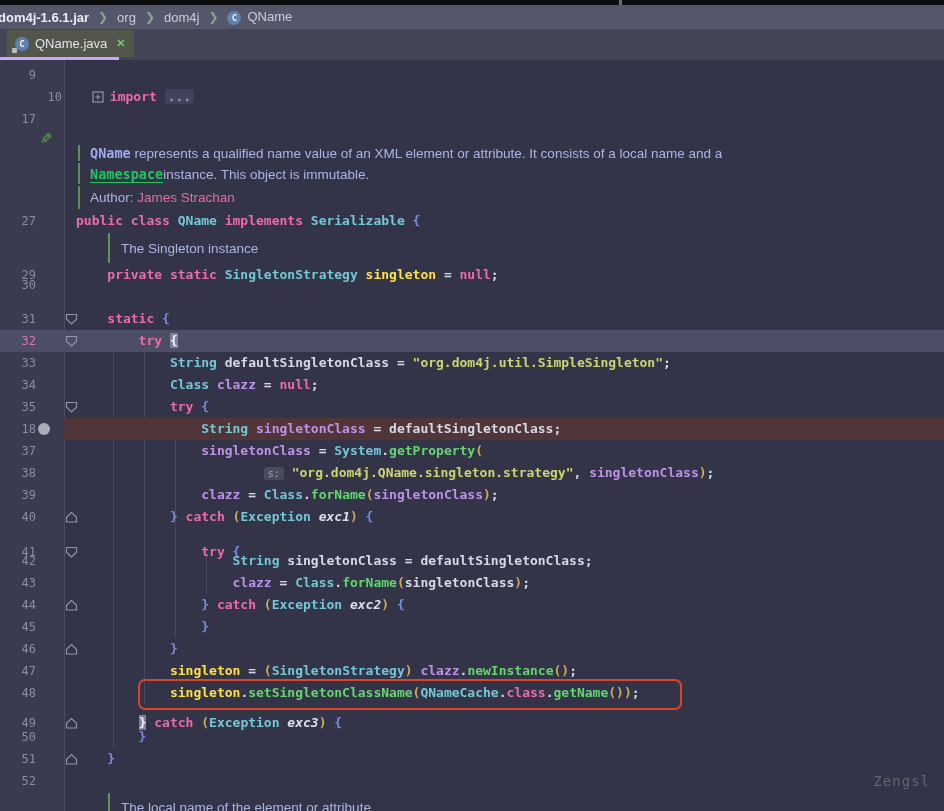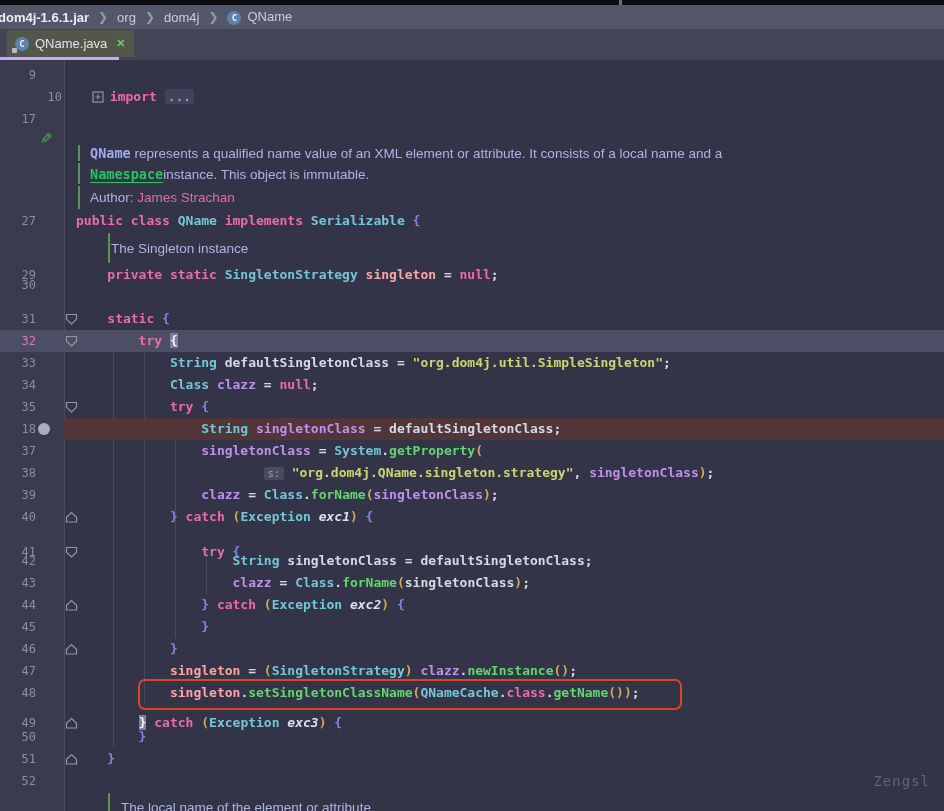--- a/index.html
+++ b/index.html
@@ -35,21 +35,21 @@
   .bpband{position:absolute;left:64px;right:0;top:0;bottom:0;background:#503539;}
   .lnum{position:absolute;left:0;top:0;width:36px;height:22px;line-height:22px;text-align:right;
     color:#8a8ea2;font-family:"DejaVu Sans Mono",monospace;font-size:12px;}
   .lnum.on{color:#e573ae;}
   .foldcol{position:absolute;left:64px;top:0;width:15px;height:22px;display:flex;
     align-items:center;justify-content:center;}
   .code{position:absolute;left:76px;top:0;height:22px;line-height:22px;white-space:pre;
     font-family:"DejaVu Sans Mono",monospace;font-size:13px;font-weight:bold;}
 
   .kw{color:#ec6ba8;} .type{color:#74c8d6;} .meth{color:#64d66e;} .str{color:#cbd572;}
-  .fieldv{color:#fca5a5;text-align:right;} .plain{color:#d6dae6;} .punc{color:#d6dae6;}
+  .fieldv{color:#fde047;text-align:right;} .plain{color:#d6dae6;} .punc{color:#d6dae6;}
   .varu{color:#c091ea;text-underline-offset:3px;}
   .paren{color:#d2ac55;} .brace{color:#7d88e8;}
   .ital{color:#dde0ea;font-style:italic;}
   .bmatch{background:#7c8197;color:#f2f3f7;}
   .hint{background:#4a4c5e;color:#a0a5b4;font-size:10px;border-radius:3px;padding:1px 4px;font-weight:normal;}
   .ell{background:#41435c;color:#9b9fb2;border-radius:2px;padding:0 3px;}
 
   
   .docrow{position:absolute;left:0;width:944px;display:flex;align-items:center;}
   .docbar{position:absolute;top:1px;bottom:1px;width:2px;background:#5d9356;}
@@ -138,21 +138,21 @@
         <div class="docrow" style="top: 125px; height: 25px;">
           <div class="docbar" style="left: 78px;"></div>
           <span class="doctext" style="left: 90px;"><span class="docplain">Author: </span><span class="docname">James Strachan</span></span>
         </div>
         <div class="row" style="top: 150px; height: 22px;">
           <div class="lnum">27</div>
           <span class="code"><span class="kw">public class </span><span class="type">QName </span><span class="kw">implements </span><span class="type">Serializable </span><span class="brace">{</span></span>
         </div>
         <div class="docrow" style="top: 172px; height: 32px;">
           <div class="docbar" style="left: 108px;"></div>
-          <span class="doctext" style="left: 111px;"><span class="docplain">The Singleton instance</span></span>
+          <span class="doctext" style="left: 121px;"><span class="docplain">The Singleton instance</span></span>
         </div>
         <div class="row" style="top: 204px; height: 22px;">
           <div class="lnum">29</div>
           <span class="code"><span class="kw">    private static </span><span class="type">SingletonStrategy </span><span class="fieldv">singleton</span><span class="plain"> = </span><span class="kw">null</span><span class="punc">;</span></span>
         </div>
         <div class="row" style="top: 214px; height: 22px;">
           <div class="lnum">30</div>
         </div>
         <div class="row" style="top: 248px; height: 22px;">
           <div class="lnum">31</div>

